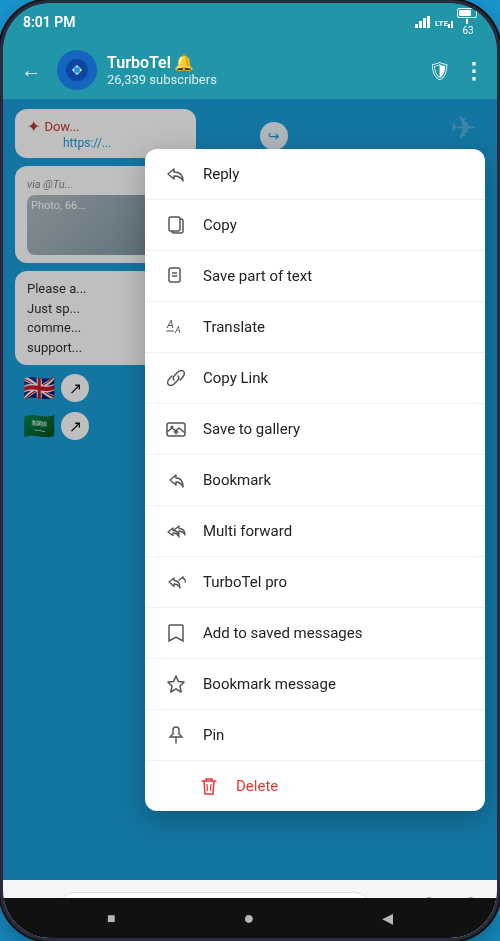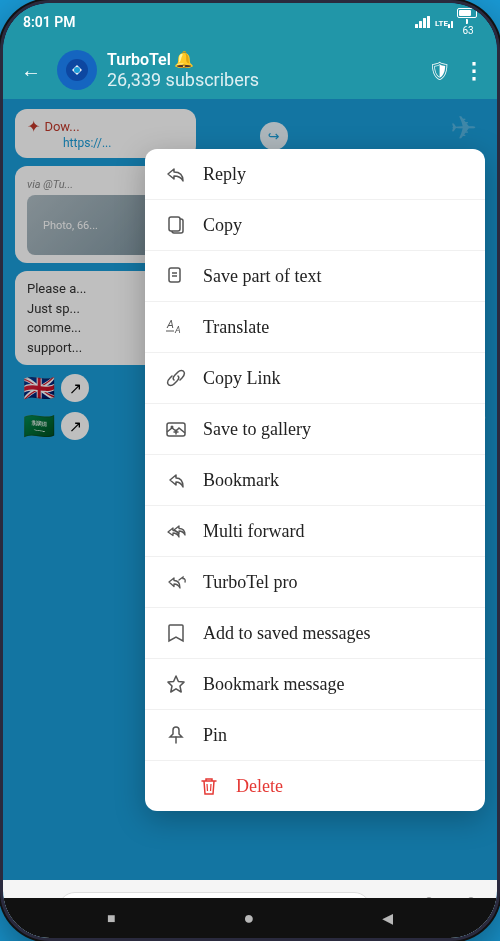--- a/index.html
+++ b/index.html
@@ -82,21 +82,21 @@
     .nav-info {
       flex: 1;
     }
     .nav-title {
       color: white;
       font-size: 16px;
       font-weight: 600;
     }
     .nav-subtitle {
       color: rgba(255,255,255,0.85);
-      font-size: 18px;
+      font-size: 13px;
     }
     .nav-actions {
       display: flex;
       gap: 12px;
       align-items: center;
       color: white;
       font-size: 20px;
     }
     
     .chat-area {
@@ -199,22 +199,21 @@
       height: 22px;
       display: flex;
       align-items: center;
       justify-content: center;
       color: #555;
       font-size: 18px;
       flex-shrink: 0;
     }
     .menu-label {
       color: #222;
-      font-size: 18px;
-      font-family: Liberation Serif, serif;
+      font-size: 15px;
     }
     .menu-label.delete {
       color: #e53935;
     }
     .menu-icon.delete {
       color: #e53935;
     }
     
     .bottom-bar {
       position: absolute;
@@ -373,21 +372,21 @@
               <span>Dow...</span>
             </div>
             <div style="color:#1a9cd8;font-size:12px;padding-left:36px;">https://...</div>
           </div>
           <div class="forward-btn">↪</div>
         </div>
 
         <div style="max-width:55%;margin-bottom:8px;position:relative;">
           <div class="msg-bubble left">
             <div class="via-label">via @Tu...</div>
-            <div class="photo-placeholder" style="background:linear-gradient(135deg,#b0bec5,#78909c);display:flex;align-items:center;padding:16px;">
+            <div class="photo-placeholder" style="background:linear-gradient(135deg,#b0bec5,#78909c);display:flex;align-items:flex-start;padding:4px;">
               <span style="color:white;font-size:11px;">Photo, 66...</span>
             </div>
           </div>
         </div>
 
         <div style="max-width:60%;margin-bottom:8px;">
           <div class="msg-bubble left">
             <div style="font-size:13px;line-height:1.5;color:#333;">
               Please a...<br>Just sp...<br>comme...<br>support...
             </div>

